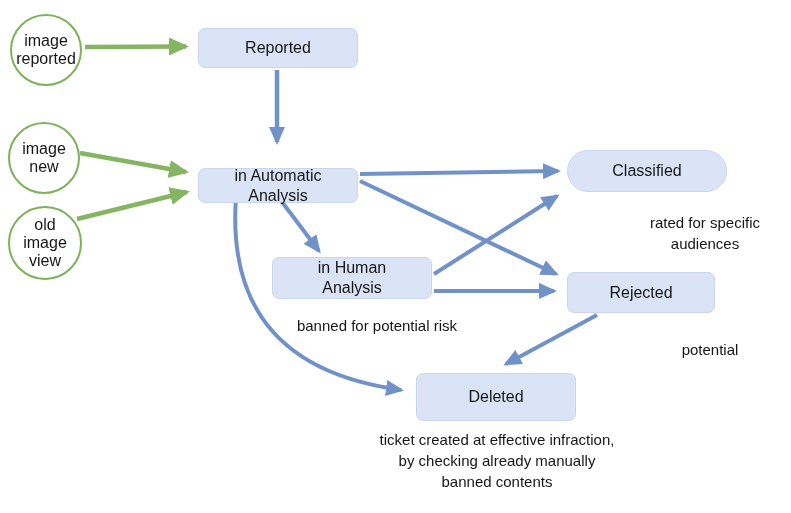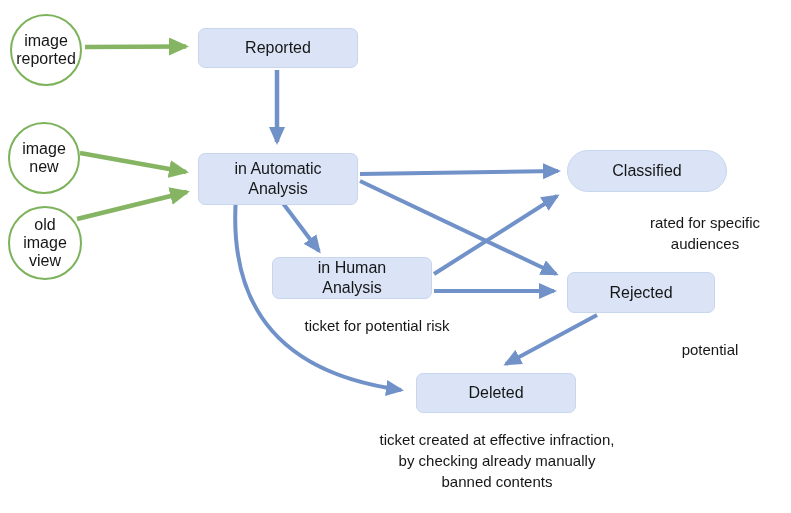--- a/index.html
+++ b/index.html
@@ -85,39 +85,39 @@
   </div>
   <div class="source" style="left:8px; top:206px; width:74px; height:74px;">
     <span class="label">old
 image
 view</span>
   </div>
 
   <div class="state" style="left:198px; top:28px; width:160px; height:40px;">
     <span class="label">Reported</span>
   </div>
-  <div class="state" style="left:198px; top:153px; width:160px; height:52px;">
+  <div class="state" style="left:198px; top:168px; width:160px; height:35px;">
     <span class="label">in Automatic
 Analysis</span>
   </div>
   <div class="state" style="left:567px; top:150px; width:160px; height:42px;border-radius:21px;">
     <span class="label">Classified</span>
   </div>
   <div class="state" style="left:272px; top:257px; width:160px; height:42px;">
     <span class="label">in Human
 Analysis</span>
   </div>
   <div class="state" style="left:567px; top:272px; width:148px; height:41px;">
     <span class="label">Rejected</span>
   </div>
-  <div class="state" style="left:416px; top:373px; width:160px; height:40px;">
+  <div class="state" style="left:416px; top:373px; width:160px; height:48px;">
     <span class="label">Deleted</span>
   </div>
 
   <div class="note" style="left:615px; top:212px; width:180px;">rated for specific
 audiences</div>
-  <div class="note" style="left:287px; top:315px; width:180px;">ticket for potential risk</div>
+  <div class="note" style="left:287px; top:315px; width:180px;">banned for potential risk</div>
   <div class="note" style="left:650px; top:339px; width:120px;">potential</div>
   <div class="note" style="left:327px; top:429px; width:340px;">ticket created at effective infraction,
 by checking already manually
 banned contents</div>
 
 </div>
 
 </body></html>

